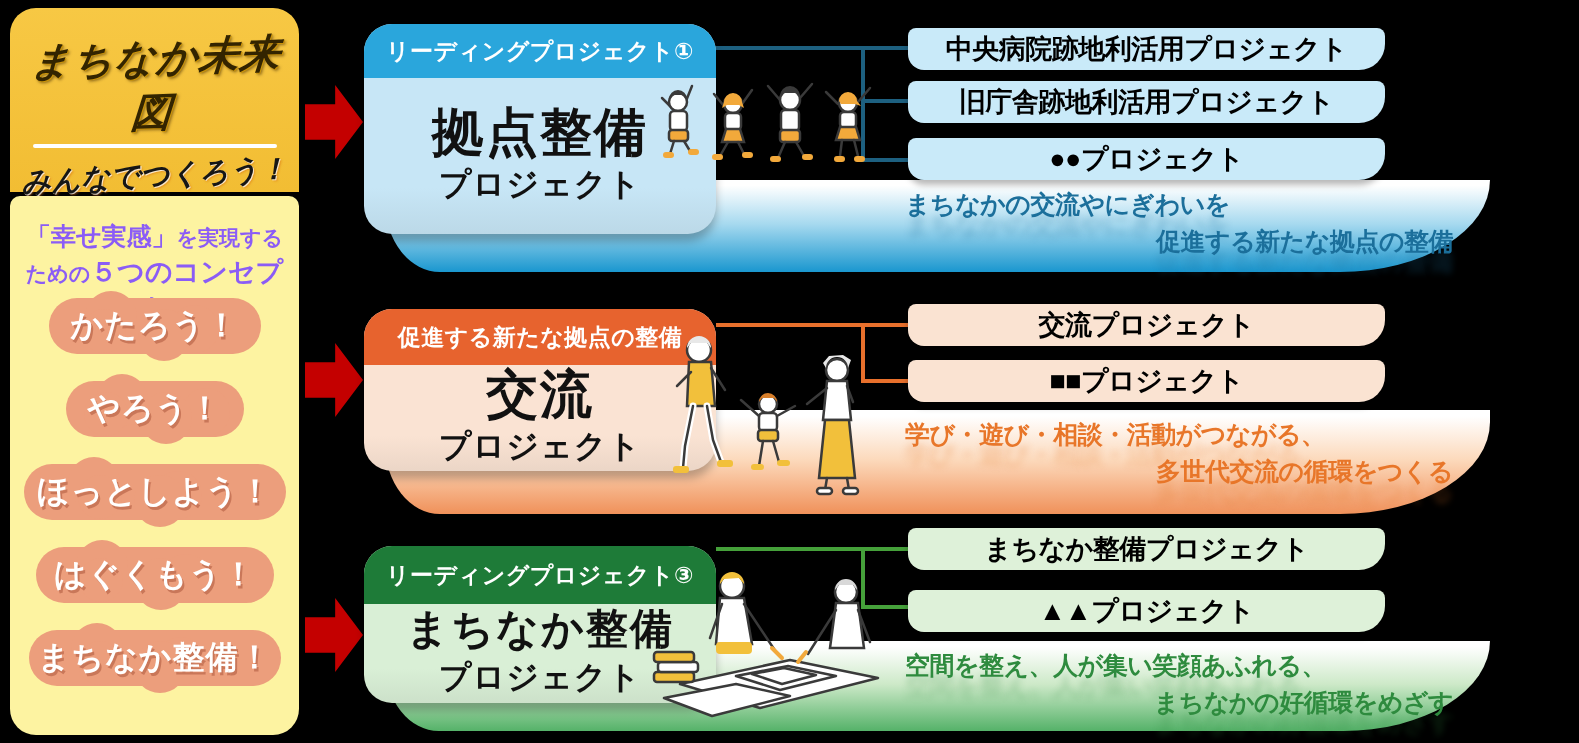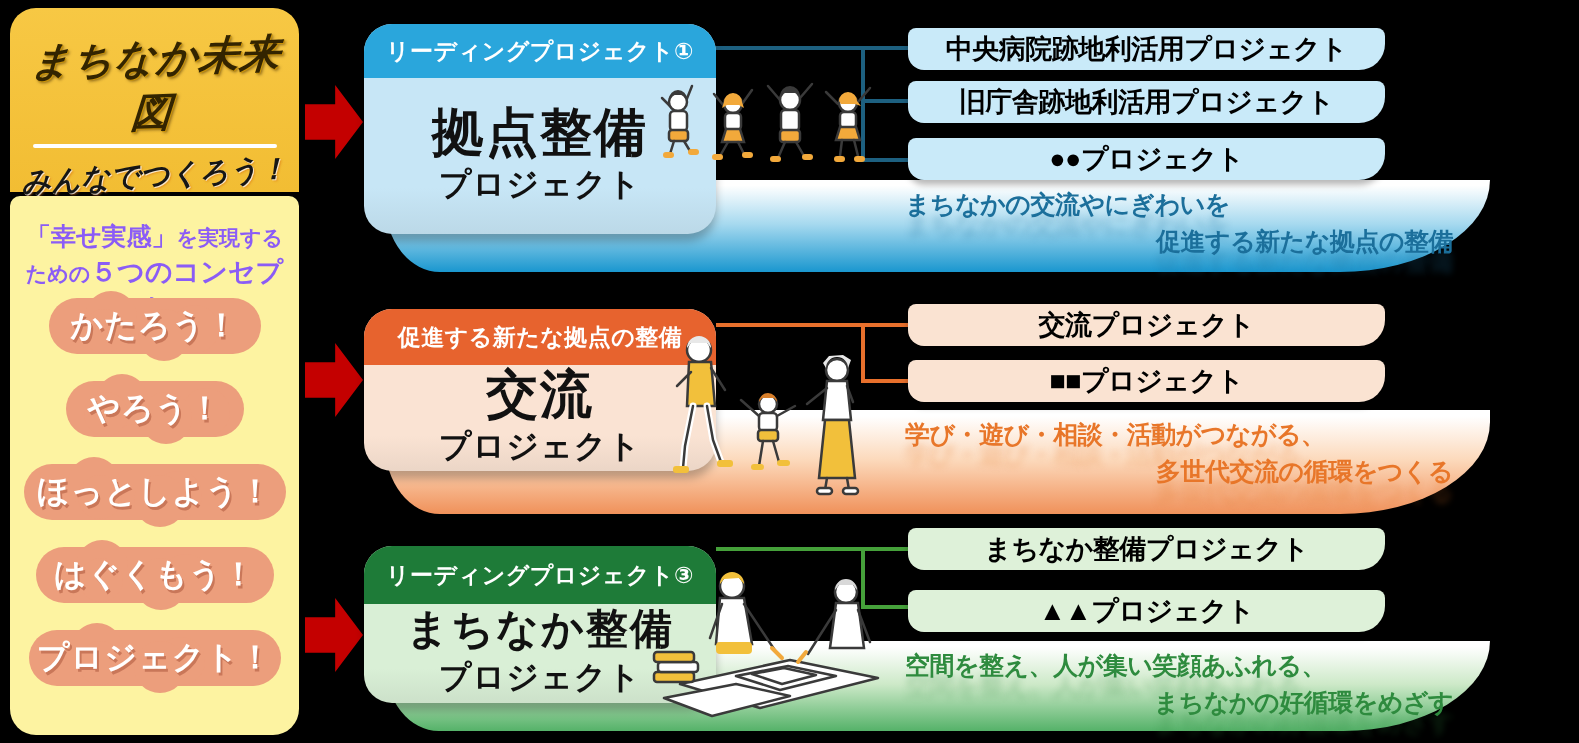--- a/index.html
+++ b/index.html
@@ -119,21 +119,21 @@
         <div class="concept-badge" style="width:178px">
           <span class="concept-label">やろう！</span>
         </div>
         <div class="concept-badge" style="width:262px">
           <span class="concept-label">ほっとしよう！</span>
         </div>
         <div class="concept-badge" style="width:238px">
           <span class="concept-label">はぐくもう！</span>
         </div>
         <div class="concept-badge" style="width:252px">
-          <span class="concept-label">プロジェクト！</span>
+          <span class="concept-label">まちなか整備！</span>
         </div>
       </div>
     </div>
   </aside>
 
   <div class="red-arrow" style="top:85px"></div>
   <div class="red-arrow" style="top:343px"></div>
   <div class="red-arrow" style="top:598px"></div>
 
   <section class="project" style="--header-bg: #2aa6dc; --body-bg: #c7e6f6; --pill-bg: #c9eaf9; --connector: #1d6080; --banner-light: #a6d9ef; --banner-deep: #1a97cf; --desc-text: #1b6f9b; --desc-reflection: rgba(27,111,155,0.25);">

